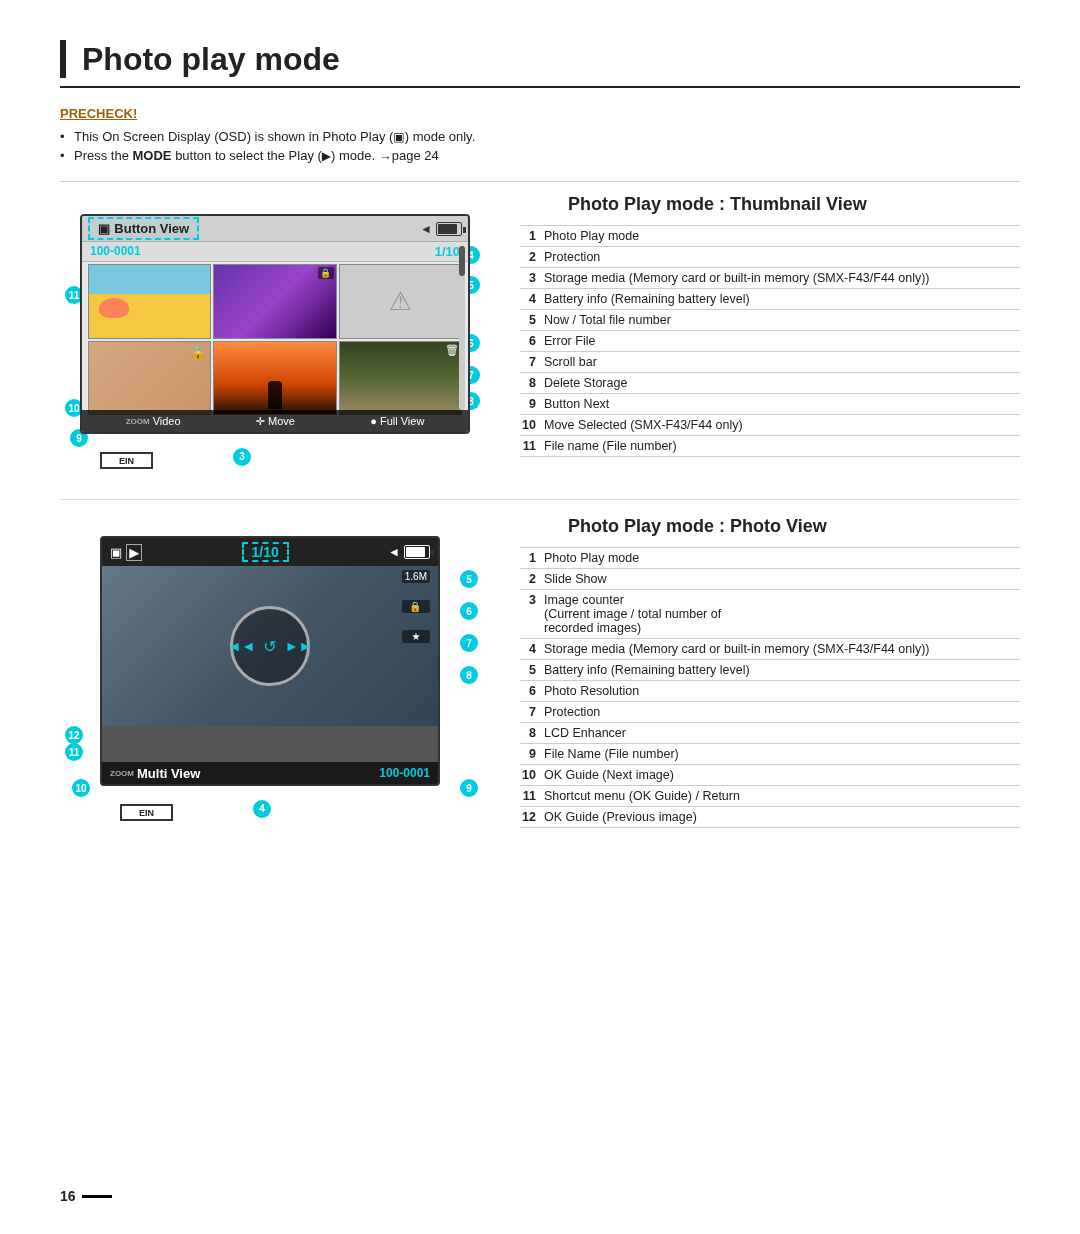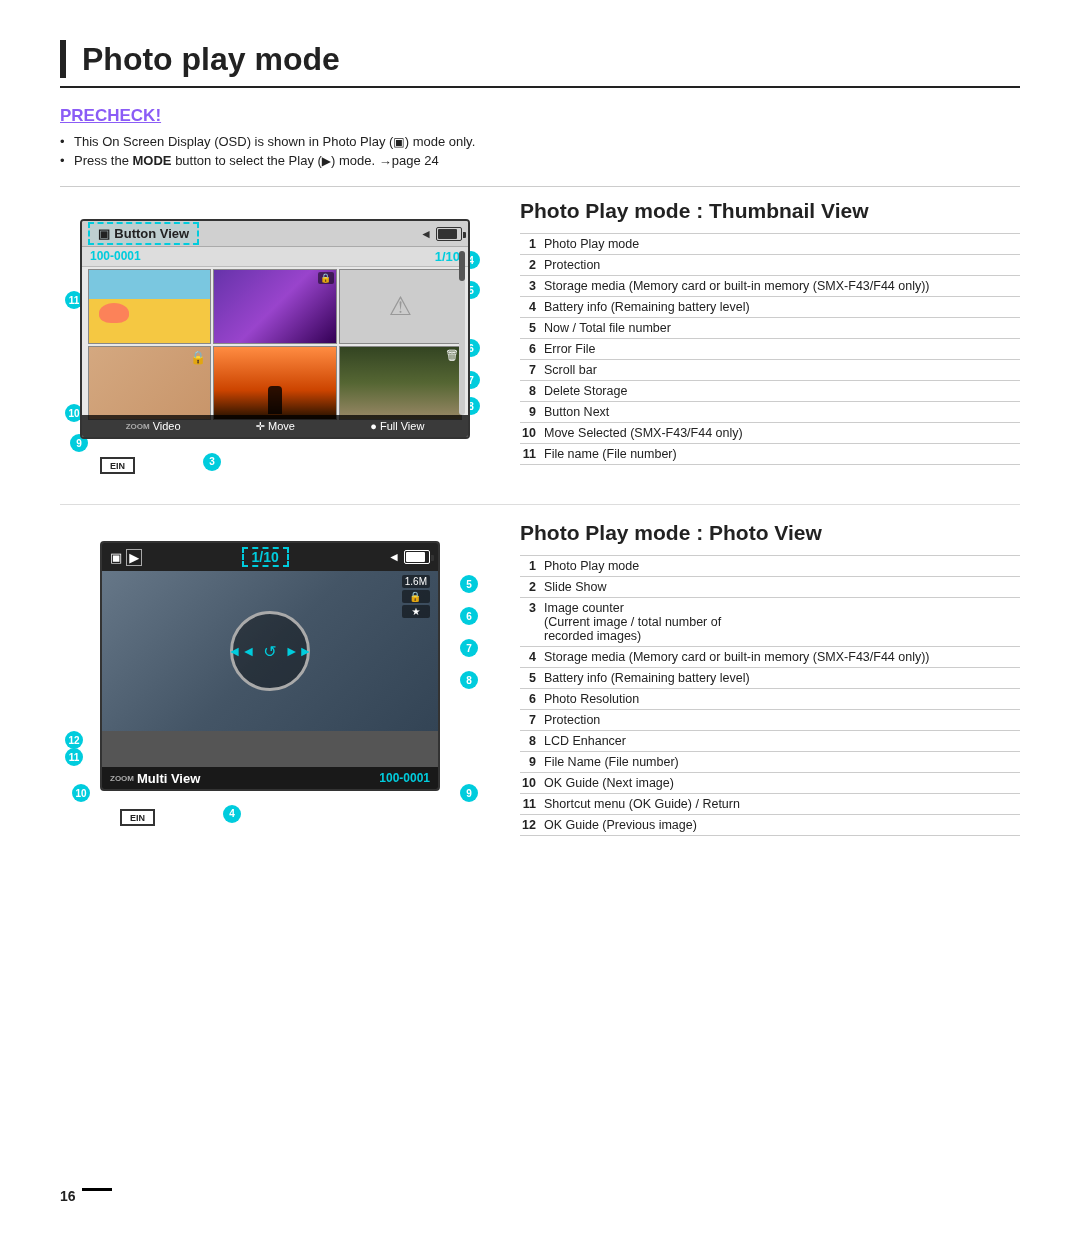--- a/index.html
+++ b/index.html
@@ -28,23 +28,23 @@
     }
     .page-title-bar {
       width: 6px;
       height: 38px;
       background: #222;
       display: inline-block;
       margin-right: 6px;
     }
 
     .precheck {
-      color: #8b5cf6;
-      font-weight: bold;
-      font-size: 17px;
+      color: #a16207;
+      font-weight: bold;
+      font-size: 13px;
       text-decoration: underline;
       margin-bottom: 8px;
     }
     .bullet-list {
       list-style: none;
       margin-bottom: 18px;
     }
     .bullet-list li {
       font-size: 13px;
       margin-bottom: 4px;
@@ -69,23 +69,24 @@
       flex: 0 0 auto;
       width: 430px;
       position: relative;
     }
     .info-col {
       flex: 1;
     }
 
     
     .section-heading {
-      font-size: 21px;
+      font-size: 18px;
       font-weight: bold;
       margin-bottom: 10px;
+      margin-left: 48px;
     }
 
     
     .num-list {
       list-style: none;
       width: 100%;
     }
     .num-list li {
       display: flex;
       gap: 8px;
@@ -290,23 +291,23 @@
       display: flex;
       align-items: center;
       justify-content: center;
     }
 
     
     .in-icon {
       border: 2px solid #333;
       font-size: 10px;
       font-weight: bold;
-      padding: 1px 8px;
+      padding: 1px 17px;
       display: inline-block;
-      margin: 8px 0 0 20px;
+      margin: 8px 12px 0 20px;
       text-align: right;
     }
 
     
     .single-screen {
       border: 2px solid #333;
       border-radius: 4px;
       background: #555;
       width: 340px;
       height: 250px;
@@ -340,21 +341,21 @@
     .counter-box {
       border: 2px dashed #00ccdd;
       color: #00ccdd;
       font-size: 14px;
       font-weight: bold;
       padding: 0 8px;
     }
     .side-icons {
       display: flex;
       flex-direction: column;
-      gap: 2px;
+      gap: 17px;
       position: absolute;
       right: 8px;
       top: 32px;
     }
     .side-icon-item {
       background: rgba(0,0,0,0.5);
       color: #fff;
       font-size: 10px;
       padding: 1px 3px;
       border-radius: 2px;
@@ -712,16 +713,16 @@
           <span>Shortcut menu (OK Guide) / Return</span>
         </li>
       <li>
           <span class="num-label">12</span>
           <span>OK Guide (Previous image)</span>
         </li>
     </ul>
   </div>
 </div>
 
-<div style="position:fixed;bottom:30px;left:60px;display:flex;gap:6px;">
+<div style="position:fixed;bottom:30px;left:60px;display:flex;align-items:center;gap:6px;">
   <span style="font-size:14px;font-weight:bold;">16</span>
   <div style="width:30px;height:3px;background:#000;"></div>
 </div>
 
 </body></html>

